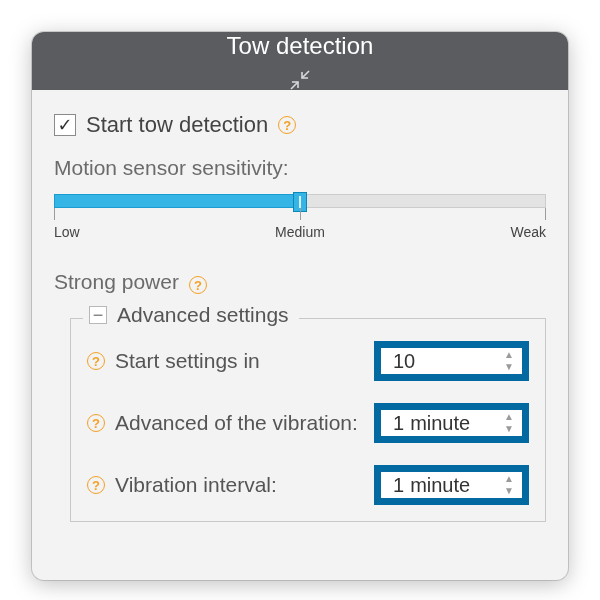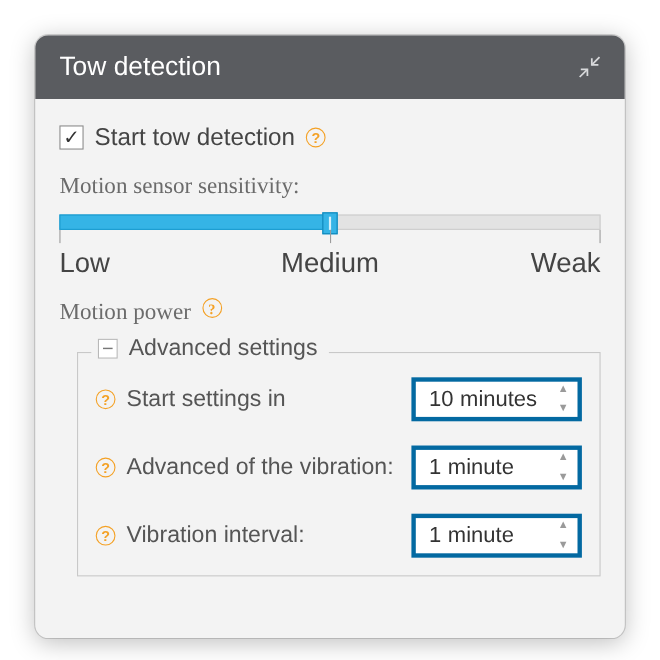--- a/index.html
+++ b/index.html
@@ -20,21 +20,21 @@
     box-shadow: 0 4px 22px rgba(0,0,0,.25), 0 0 0 1px rgba(0,0,0,.15);
     overflow: hidden;
   }
   .titlebar {
     background: #5a5c60;
     color: #fff;
     height: 58px;
     display: flex; align-items: center;
     padding: 0 22px;
     justify-content: space-between;
-    font-size: 24px; font-weight: 400;
+    font-size: 24px; font-weight: 400; flex-direction: column;
   }
   .collapse-icon svg { display:block; }
   .content { padding: 8px 22px 0 22px; }
   .row-enable {
     display: flex; align-items: center;
     gap: 10px;
     padding: 14px 0 14px 0;
     font-size: 22px;
     color: #444;
   }
@@ -46,21 +46,21 @@
   }
   .help-icon {
     display:inline-flex; align-items:center; justify-content:center;
     width: 18px; height:18px; border:1.5px solid #f4a125; border-radius:50%;
     color:#f4a125; font-size:13px; font-weight:700;
     line-height:1;
   }
   .section-label {
     font-size: 21px; color:#6b6b6b;
     padding-top: 4px;
-    display:flex; align-items:flex-start; gap:10px;font-family:Liberation Serif, serif;
+    display:flex; align-items:flex-end; gap:10px;
   }
   .slider-wrap { padding: 8px 0 2px 0; }
   .slider {
     position: relative; height: 14px;
     background: #e3e3e3;
     border:1px solid #ccc;
     margin-top:6px;
   }
   .slider-fill {
     position:absolute; top:-1px; left:-1px; bottom:-1px;
@@ -77,21 +77,21 @@
     background: rgba(255,255,255,.8); transform:translateX(-50%);
   }
   .ticks {
     position: relative; height: 14px; margin-top:0;
   }
   .ticks span.tick {
     position:absolute; top:0; width:1px; height:12px; background:#9c9c9c;
   }
   .labels {
     display:flex; justify-content:space-between;
-    color:#444; font-size:25px; margin-top:2px;
+    color:#444; font-size:14px; margin-top:2px;
   }
   .labels .mid { position:absolute; left:50%; transform:translateX(-50%); }
   .labels-rel { position:relative; height:26px; }
   .fieldset {
     margin-top: 24px;
     border:1px solid #c8c8c8;
     padding: 0 16px 16px 16px;
     position: relative;
     margin-left: 16px; margin-right: 0;
   }
@@ -107,21 +107,21 @@
     color:#777; font-size:18px; line-height:0.6;
   }
   .adv-row {
     display:flex; align-items:center; justify-content:space-between;
     padding-top:22px; gap:12px;
   }
   .adv-row:first-of-type { padding-top:30px; }
   .adv-label { display:flex; align-items:center; gap:10px; font-size:21px; color:#555; }
   .spinner {
     display:flex; align-items:center;
-    border:4px solid #0369a1; background:#fff;
+    border:7px solid #0369a1; background:#fff;
     height:40px;
     min-width: 155px;
     padding-left:12px;
     font-size:20px; color:#333;
     position:relative;
   }
   .spinner .unit { margin-left:6px; }
   .spinner .arrows {
     position:absolute; right:4px; top:2px; bottom:2px; width:18px;
     display:flex; flex-direction:column; justify-content:space-between;
@@ -170,38 +170,37 @@
         <span class="tick" style="left:100%; margin-left:-1px"></span>
       </div>
       <div class="labels labels-rel">
         <span style="position:absolute; left:0">Low</span>
         <span class="mid">Medium</span>
         <span style="position:absolute; right:0">Weak</span>
       </div>
     </div>
 
     <div class="section-label" style="padding-top:18px">
-      <span>Motion power</span>
+      <span>Strong power</span>
       <span class="help-icon">?</span>
     </div>
 
     <div class="fieldset">
       <div class="legend">
         <span class="minus">−</span>
         <span>Advanced settings</span>
       </div>
 
       <div class="adv-row">
         <div class="adv-label">
           <span class="help-icon">?</span>
           <span>Start settings in</span>
         </div>
         <div class="spinner">
           <span>10</span>
-          <span class="unit">minutes</span>
           <span class="arrows">
               <span>▲</span>
               <span>▼</span>
             </span>
         </div>
       </div>
 
       <div class="adv-row">
         <div class="adv-label">
           <span class="help-icon">?</span>

